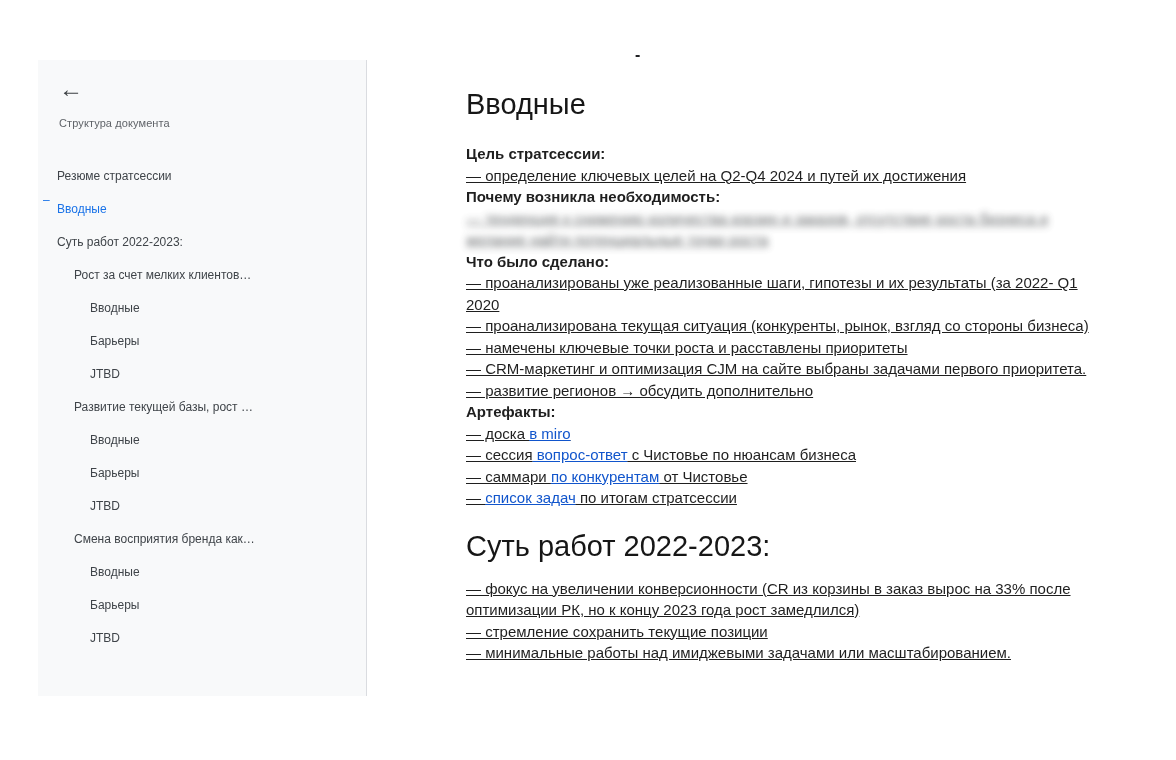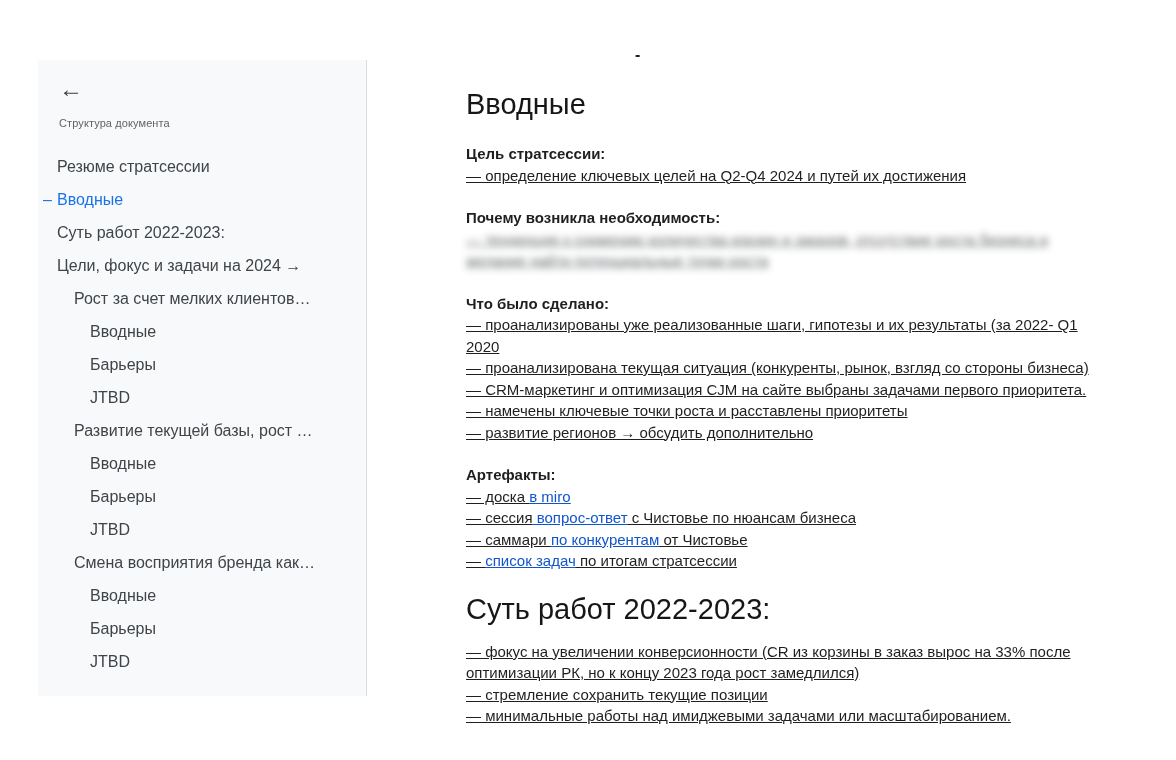--- a/index.html
+++ b/index.html
@@ -31,22 +31,22 @@
     display:flex;align-items:center;justify-content:center;
     font-size:24px;color:#3c4043;cursor:pointer;border-radius:50%;
     user-select:none;
   }
   .outline-title{
     position:absolute;top:57px;left:21px;
     font-size:11px;color:var(--text-muted);letter-spacing:.1px;
   }
   .outline-list{position:absolute;top:90px;left:0;right:0;}
   .outline-item{
-    position:relative;height:33px;display:flex;align-items:center;
-    font-size:16px;color:var(--text-sidebar);cursor:pointer;
+    position:relative;height:33px;display:flex;align-items:flex-end;
+    font-size:12px;color:var(--text-sidebar);cursor:pointer;
     white-space:nowrap;overflow:hidden;
   }
   .outline-item .outline-label{text-overflow:ellipsis;overflow:hidden;}
   .outline-item.lvl1 .outline-label{padding-left:19px;}
   .outline-item.lvl2 .outline-label{padding-left:36px;}
   .outline-item.lvl3 .outline-label{padding-left:52px;}
   .outline-item.active{color:var(--accent-blue);}
   .outline-item.active::before{
     content:"–";position:absolute;left:5px;top:50%;
     transform:translateY(-50%);font-weight:500;
@@ -62,21 +62,21 @@
     font-size:15px;line-height:21.5px;color:var(--text-main);
   }
   .main h1{
     margin:84px 0 19px 0;
     font-size:29px;line-height:40px;font-weight:400;color:#161616;
   }
   .main h2{
     margin:18px 0 13px 0;
     font-size:29px;line-height:38px;font-weight:400;color:#161616;
   }
-  .section{margin-top:21px;}
+  .section{}
   .section:first-of-type{margin-top:8px;}
   .sec-title{font-weight:700;}
   .line{min-height:21.5px;text-decoration:underline;}
   .blurred{filter:blur(3.6px);opacity:.8;color:#3c4043;}
   .doclink{color:var(--link-blue);text-decoration:underline;cursor:pointer;}
 </style>
 </head>
 <body>
 
 <aside class="sidebar">
@@ -86,23 +86,20 @@
   <div class="outline-title">Структура документа</div>
   <nav class="outline-list">
       <div class="outline-item lvl1">
         <span class="outline-label">Резюме стратсессии</span>
       </div>
       <div class="outline-item lvl1 active">
         <span class="outline-label">Вводные</span>
       </div>
       <div class="outline-item lvl1">
         <span class="outline-label">Суть работ 2022-2023:</span>
-      </div>
-      <div class="outline-item lvl1">
-        <span class="outline-label">Цели, фокус и задачи на 2024 →</span>
       </div>
       <div class="outline-item lvl2">
         <span class="outline-label">Рост за счет мелких клиентов…</span>
       </div>
       <div class="outline-item lvl3">
         <span class="outline-label">Вводные</span>
       </div>
       <div class="outline-item lvl3">
         <span class="outline-label">Барьеры</span>
       </div>
@@ -151,22 +148,22 @@
         <div class="sec-title">Почему возникла необходимость:</div>
         <div class="blurred">
           <div class="line">— тенденция к снижению количества корзин и заказов, отсутствие роста бизнеса и желание найти потенциальные точки роста</div>
         </div>
       </section>
       <section class="section">
         <div class="sec-title">Что было сделано:</div>
         <div>
           <div class="line">— проанализированы уже реализованные шаги, гипотезы и их результаты (за 2022- Q1 2020</div>
           <div class="line">— проанализирована текущая ситуация (конкуренты, рынок, взгляд со стороны бизнеса)</div>
+          <div class="line">— намечены ключевые точки роста и расставлены приоритеты</div>
           <div class="line">— CRM-маркетинг и оптимизация CJM на сайте выбраны задачами первого приоритета.</div>
-          <div class="line">— намечены ключевые точки роста и расставлены приоритеты</div>
           <div class="line">— развитие регионов → обсудить дополнительно</div>
         </div>
       </section>
       <section class="section">
         <div class="sec-title">Артефакты:</div>
         <div>
           <div class="line">— доска <a class="doclink">в miro</a></div>
           <div class="line">— сессия<a class="doclink"> вопрос-ответ</a> с Чистовье по нюансам бизнеса</div>
           <div class="line">— саммари <a class="doclink">по конкурентам</a> от Чистовье</div>
           <div class="line">— <a class="doclink">список задач</a> по итогам стратсессии</div>

